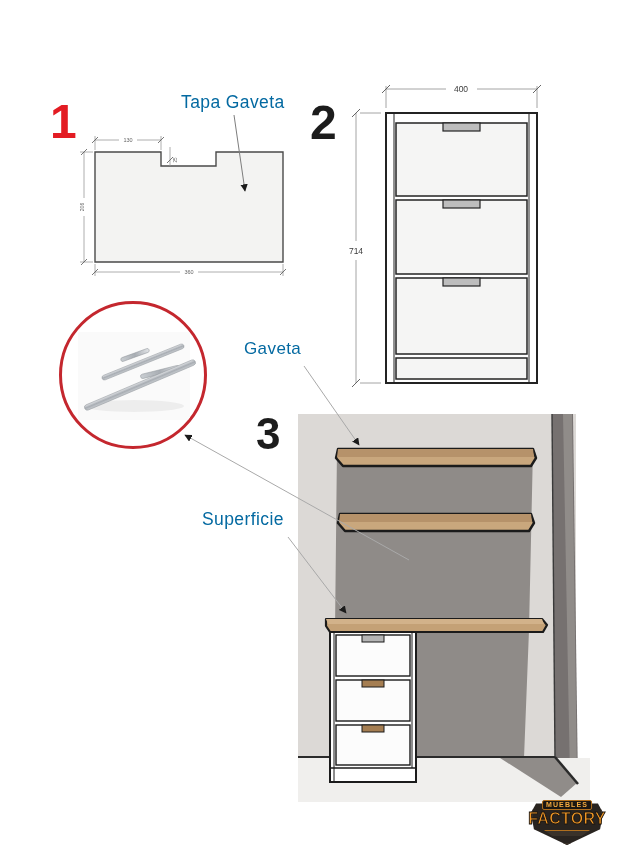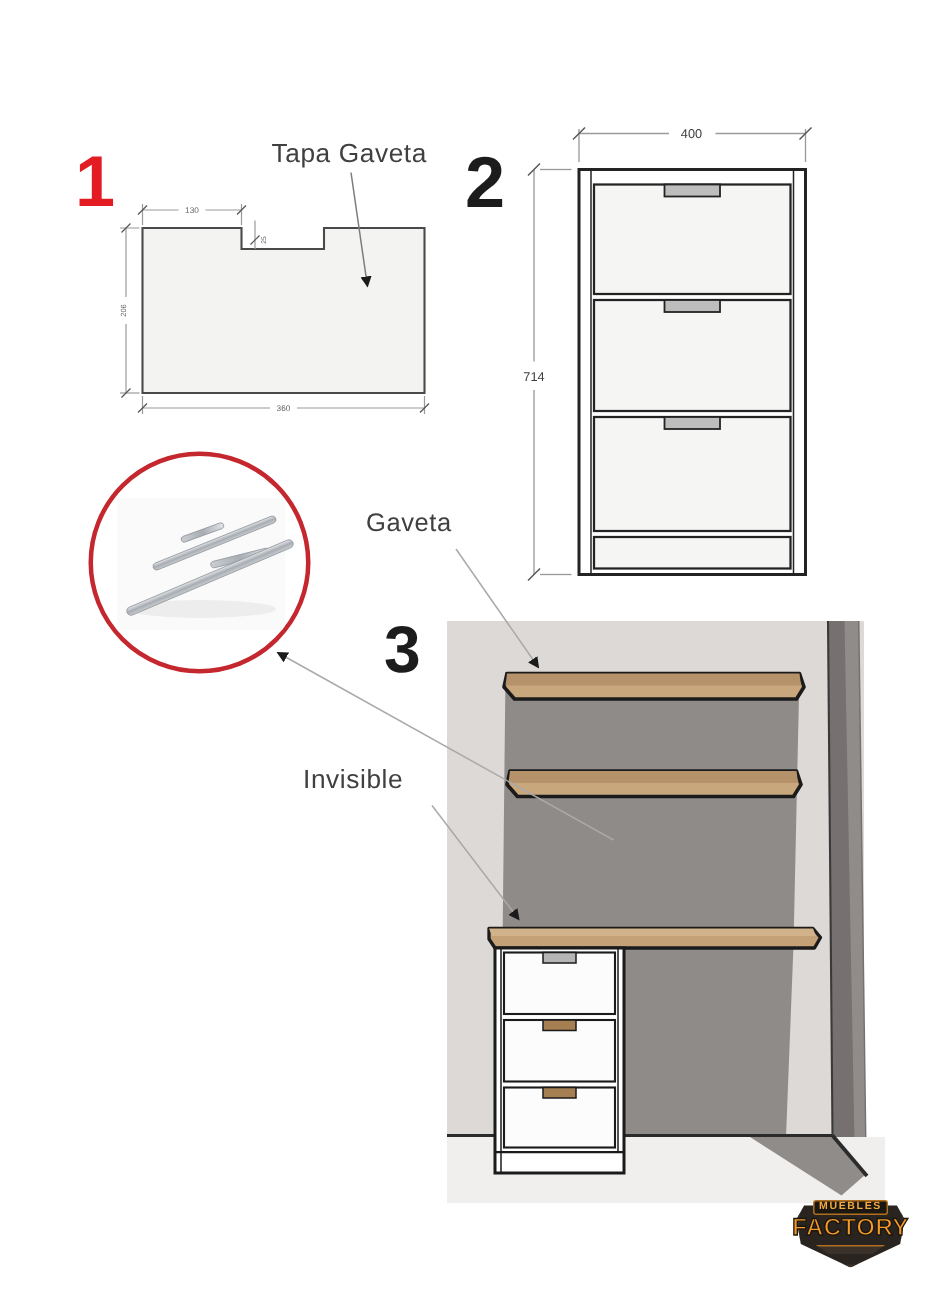--- a/index.html
+++ b/index.html
@@ -9,21 +9,21 @@
   }
   .step-num{
     position:absolute;font-weight:800;color:#1c1c1c;line-height:1;
     font-family:"Liberation Sans",sans-serif;
   }
   .step-num.red{color:#e31c23;}
   .n1{left:50px;top:98px;font-size:48px;}
   .n2{left:310px;top:99px;font-size:48px;}
   .n3{left:256px;top:412px;font-size:44px;}
   .callout{
-    position:absolute;color:#404040;font-size:17px;letter-spacing:.4px;white-space:nowrap;
+    position:absolute;color:#0369a1;font-size:17px;letter-spacing:.4px;white-space:nowrap;
   }
   .lbl-tapa{left:181px;top:92px;font-size:17.5px;}
   .lbl-repisa{left:244px;top:339px;}
   .lbl-superficie{left:202px;top:509px;font-size:17.5px;}
   .lbl-soporte{
     left:396px;top:551px;width:94px;text-align:center;white-space:pre-line;
     color:#4b4b4b;line-height:19px;font-size:17px;
   }
   svg{position:absolute;display:block;}
   #overlay{pointer-events:none;}
@@ -60,21 +60,21 @@
 <body>
 
 <div class="page">
 
   <div class="step-num red n1">1</div>
   <div class="step-num n2">2</div>
   <div class="step-num n3">3</div>
 
   <div class="callout lbl-tapa">Tapa Gaveta</div>
   <div class="callout lbl-repisa">Gaveta</div>
-  <div class="callout lbl-superficie">Invisible</div>
+  <div class="callout lbl-superficie">Superficie</div>
   <div class="callout lbl-soporte">Soporte
 Invisible</div>
 
   <svg id="d1" style="left:40px;top:125px" width="270" height="165" viewBox="40 125 270 165">
     <path d="M95,152 H161 V166 H216 V152 H283 V262 H95 Z" fill="#f3f3f2" stroke="#4a4a4a" stroke-width="1.4"></path>
 
     <g stroke="#9a9a9a" stroke-width="0.8">
       <line x1="95" y1="150" x2="95" y2="136"></line>
         <line x1="161" y1="150" x2="161" y2="136"></line>
       <line x1="95" y1="140" x2="161" y2="140"></line>

